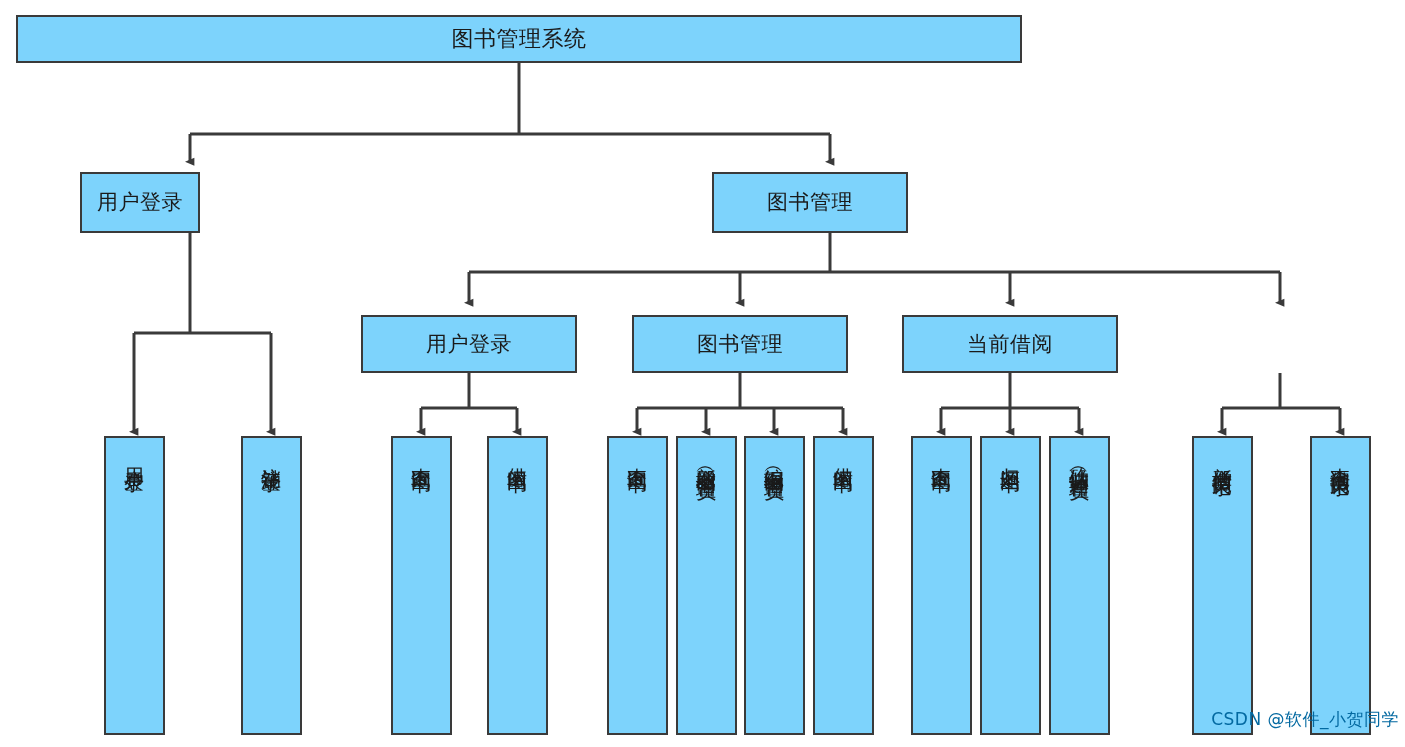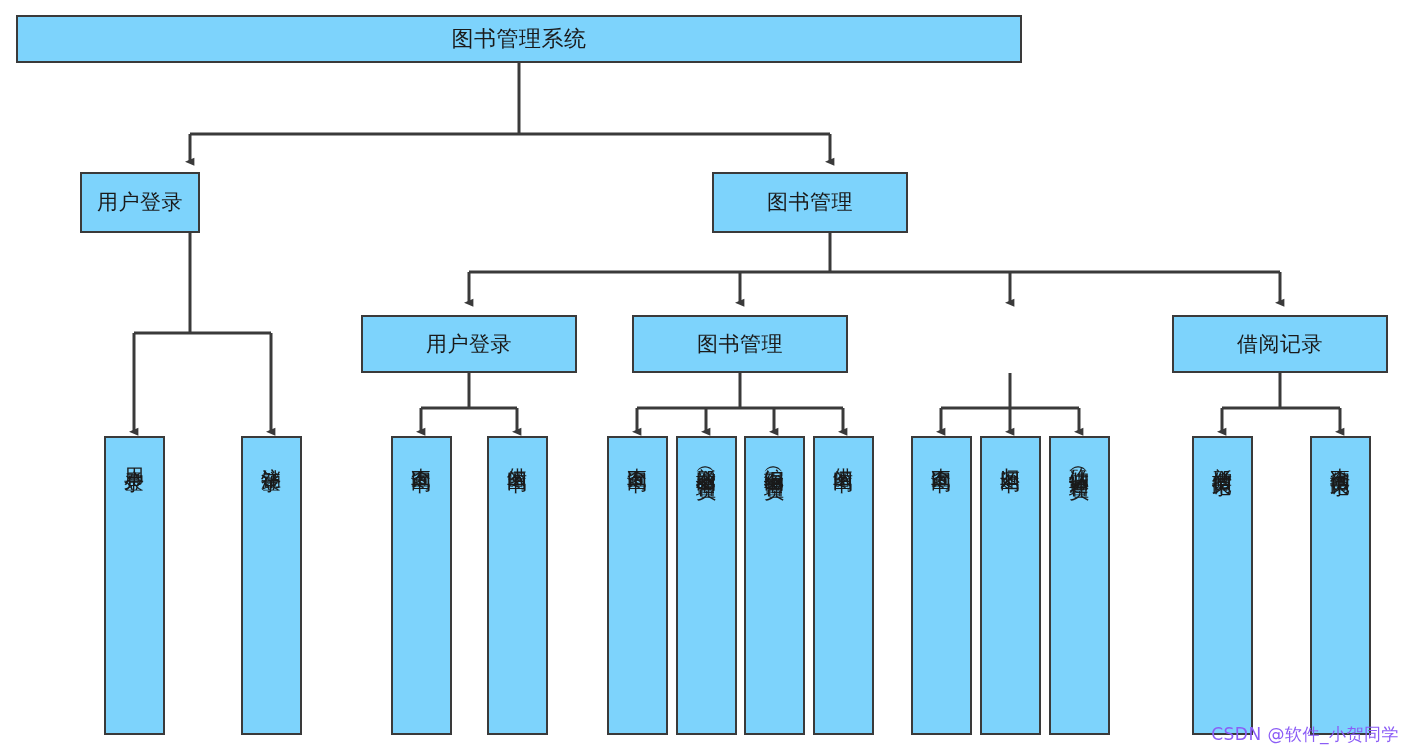--- a/index.html
+++ b/index.html
@@ -65,23 +65,23 @@
     writing-mode: vertical-rl;
     text-orientation: upright;
     font-size: 20px;
     letter-spacing: 2px;
     line-height: 1;
     white-space: nowrap;
   }
   #watermark {
     position: absolute;
     right: 6px;
-    bottom: 1px;
+    bottom: 16px;
     font-size: 17px;
-    color: #8b5cf6;
+    color: #0369a1;
     letter-spacing: 0.5px;
     white-space: nowrap;
     user-select: none;
     font-family: "DejaVu Sans", "Liberation Sans", sans-serif;
   }
 </style>
 </head>
 <body>
 
 <div id="diagram-root">
@@ -146,22 +146,22 @@
   <div class="node horiz" style="left:712px; top:172px; width:196px; height:61px;">
     <span class="node-label">图书管理</span>
   </div>
 
   <div class="node horiz" style="left:361px; top:315px; width:216px; height:58px;">
     <span class="node-label">用户登录</span>
   </div>
   <div class="node horiz" style="left:632px; top:315px; width:216px; height:58px;">
     <span class="node-label">图书管理</span>
   </div>
-  <div class="node horiz" style="left:1172px; top:315px; width:216px; height:58px;">
-    <span class="node-label">借阅记录</span>
+  <div class="node horiz" style="left:902px; top:315px; width:216px; height:58px;">
+    <span class="node-label">当前借阅</span>
   </div>
 
   <div class="node vert" style="left:104px; top:436px; width:61px; height:299px;">
     <span class="node-label">用户登录</span>
   </div>
   <div class="node vert" style="left:241px; top:436px; width:61px; height:299px;">
     <span class="node-label">注销登录</span>
   </div>
 
   <div class="node vert" style="left:391px; top:436px; width:61px; height:299px;">

